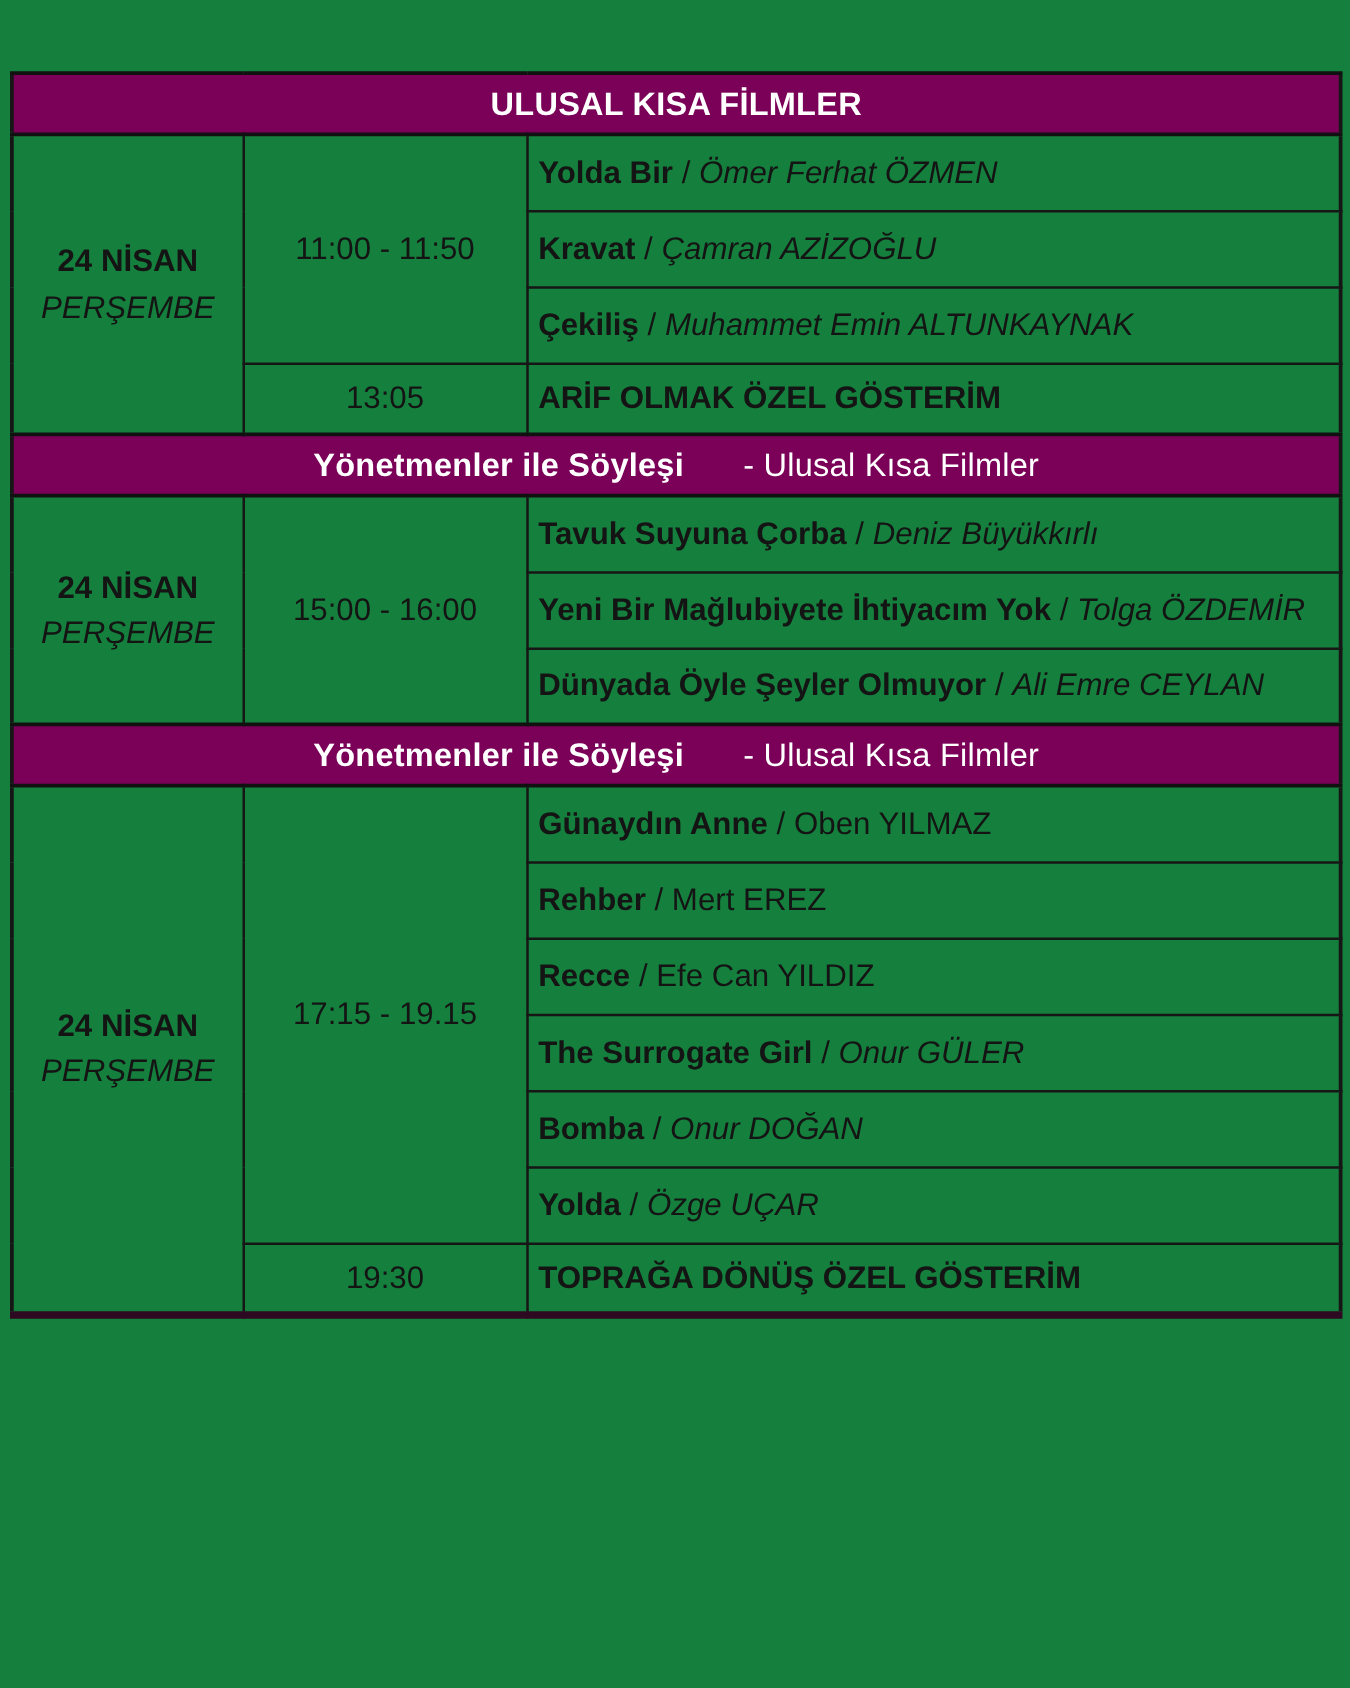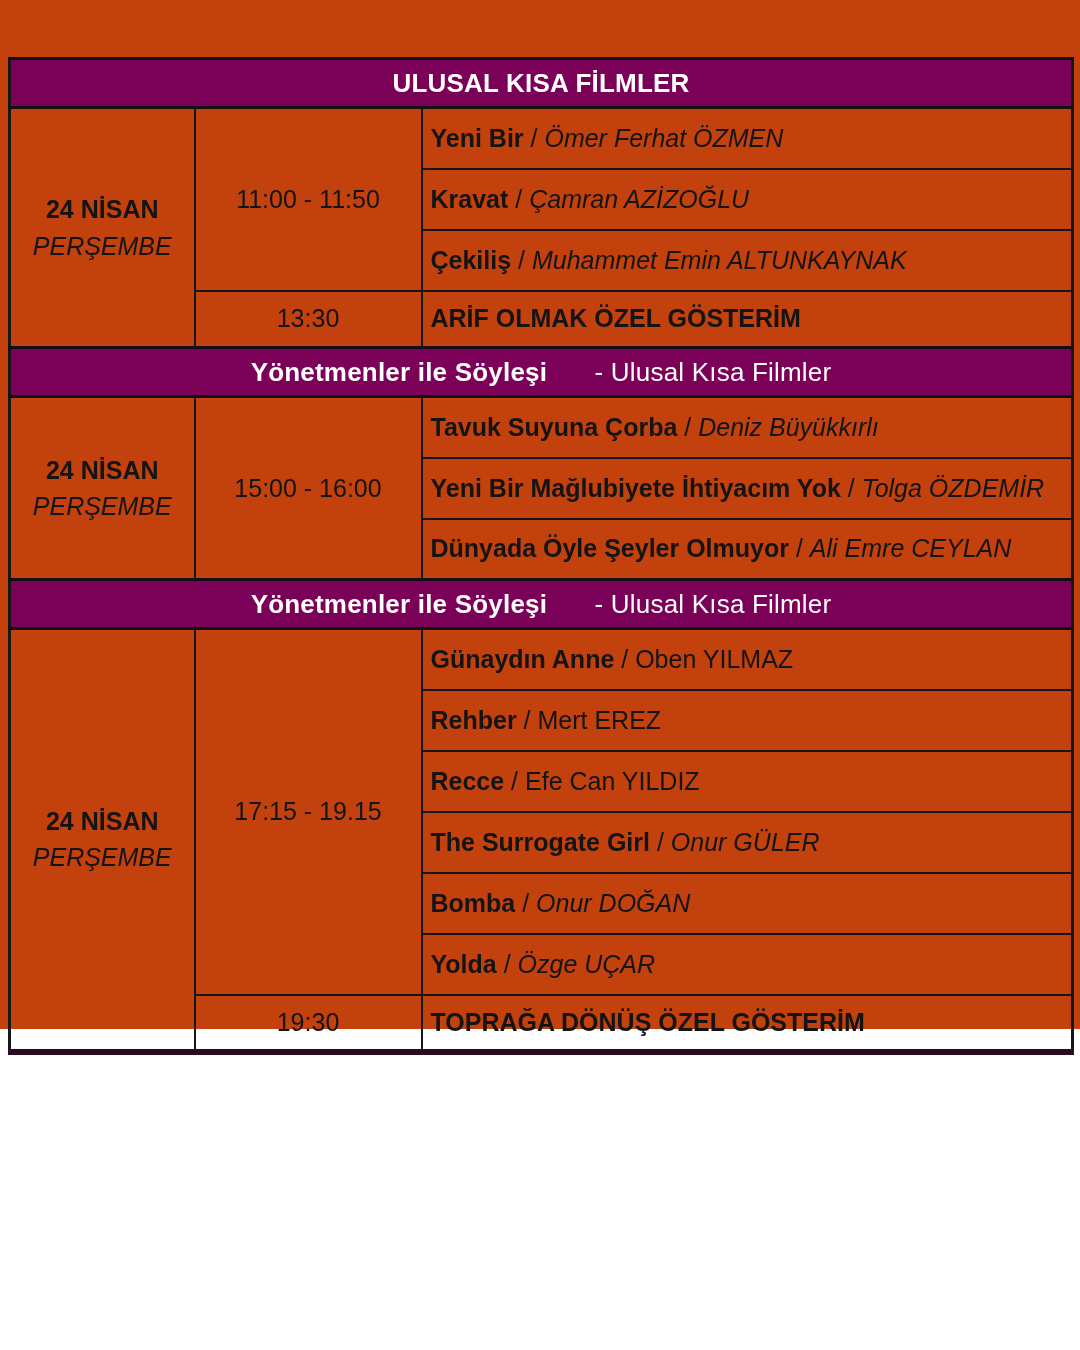--- a/index.html
+++ b/index.html
@@ -8,22 +8,22 @@
     background: #ffffff;
     width: 1080px;
     height: 1350px;
     font-family: "Liberation Sans", sans-serif;
     color: #141414;
     overflow: hidden;
   }
   .sheet {
     position: relative;
     width: 1080px;
-    height: 1029px;
-    background: #c2410c;
+    height: 1350px;
+    background: #15803d;
   }
   table.schedule {
     position: absolute;
     left: 8px;
     top: 57px;
     width: 1063px;
     border-collapse: collapse;
     table-layout: fixed;
     border: 3px solid #161616;
     border-bottom: 6px solid #2E0A22;
@@ -89,30 +89,30 @@
     <tbody>
         <tr class="band-row">
           <td class="band" colspan="3"><span class="band-bold">ULUSAL KISA FİLMLER</span></td>
         </tr>
         <tr class="film-row">
           <td class="date" rowspan="4">
             <div class="date-day">24 NİSAN</div>
             <div class="date-weekday">PERŞEMBE</div>
           </td>
           <td class="time" rowspan="3">11:00 - 11:50</td>
-          <td class="film"><span class="film-title">Yeni Bir</span><span class="sep"> / </span><span class="film-dir it">Ömer Ferhat ÖZMEN</span></td>
+          <td class="film"><span class="film-title">Yolda Bir</span><span class="sep"> / </span><span class="film-dir it">Ömer Ferhat ÖZMEN</span></td>
         </tr>
         <tr class="film-row">
           <td class="film"><span class="film-title">Kravat</span><span class="sep"> / </span><span class="film-dir it">Çamran AZİZOĞLU</span></td>
         </tr>
         <tr class="film-row">
           <td class="film"><span class="film-title">Çekiliş</span><span class="sep"> / </span><span class="film-dir it">Muhammet Emin ALTUNKAYNAK</span></td>
         </tr>
         <tr class="special-row">
-          <td class="time" rowspan="1">13:30</td>
+          <td class="time" rowspan="1">13:05</td>
           <td class="film"><span class="film-title">ARİF OLMAK ÖZEL GÖSTERİM</span></td>
         </tr>
         <tr class="band-row">
           <td class="band" colspan="3"><span class="band-bold">Yönetmenler ile Söyleşi</span><span class="band-reg"> - Ulusal Kısa Filmler</span></td>
         </tr>
         <tr class="film-row">
           <td class="date" rowspan="3">
             <div class="date-day">24 NİSAN</div>
             <div class="date-weekday">PERŞEMBE</div>
           </td>

